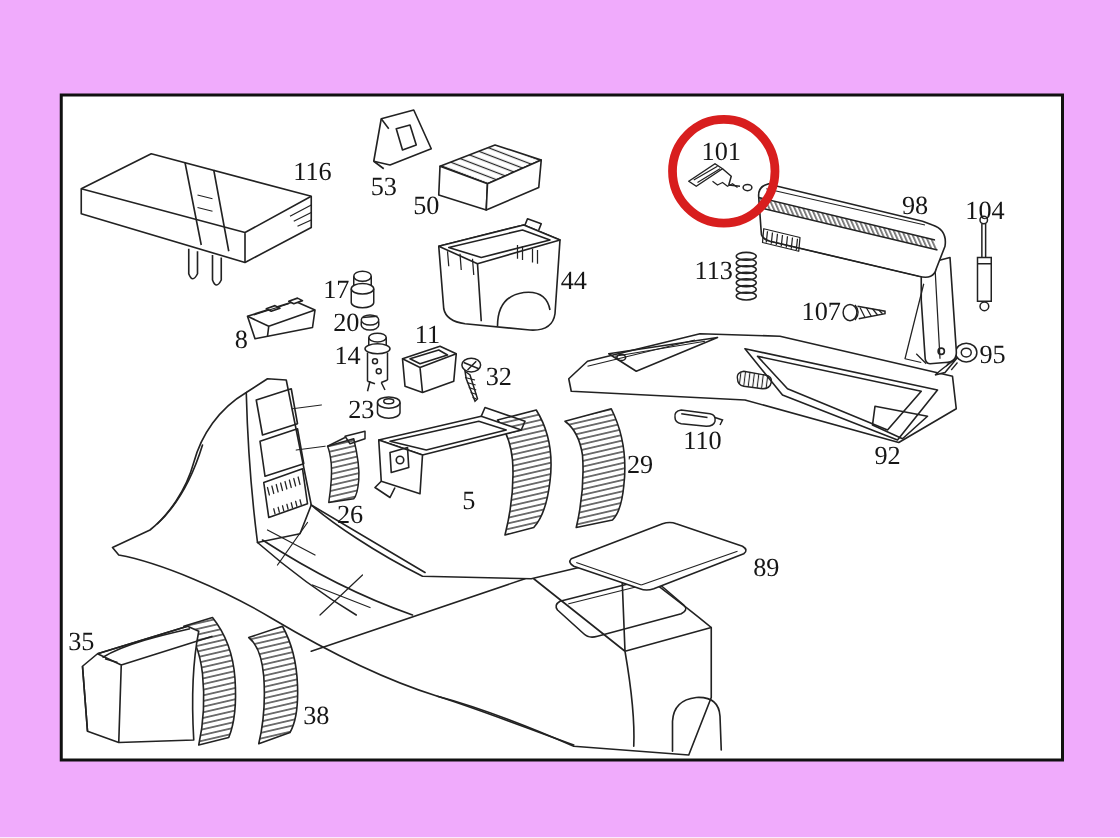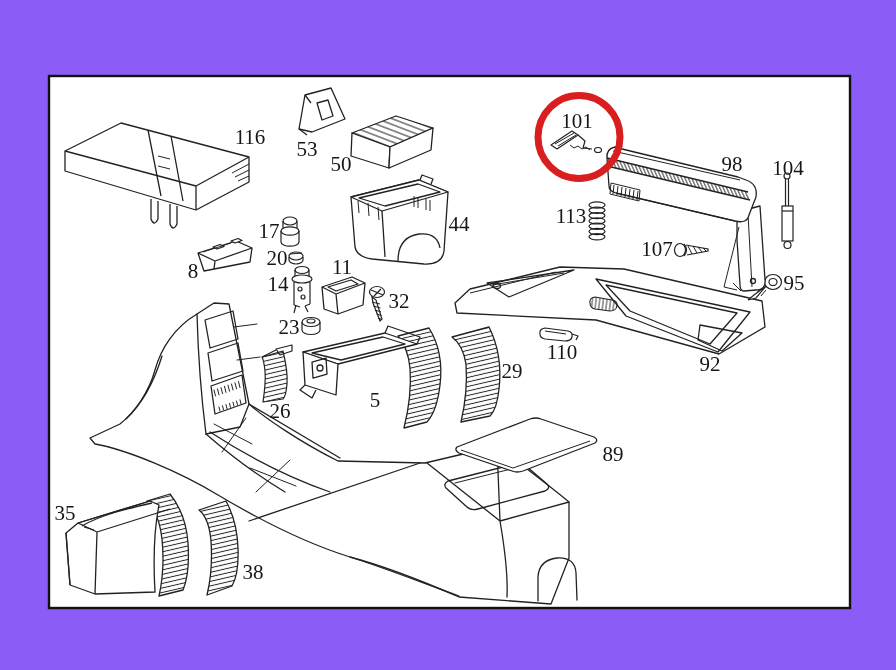--- a/index.html
+++ b/index.html
@@ -1,16 +1,16 @@
 <!DOCTYPE html>
 <html><head>
 <meta charset="utf-8">
 <style>
   html,body{margin:0;padding:0;background:#ffffff;}
-  .stage{position:relative;width:896px;height:670px;background:#8b5cf6;overflow:hidden;
+  .stage{position:relative;width:896px;height:670px;background:#f0abfc;overflow:hidden;
          font-family:"Liberation Serif", serif;}
   svg{display:block;}
   text.part-label{font-family:"Liberation Serif", serif;font-size:21px;fill:#161616;}
 </style>
 </head>
 <body>
 
 <div class="stage">
 <svg width="896" height="670" viewBox="0 0 896 670">
   <defs>

